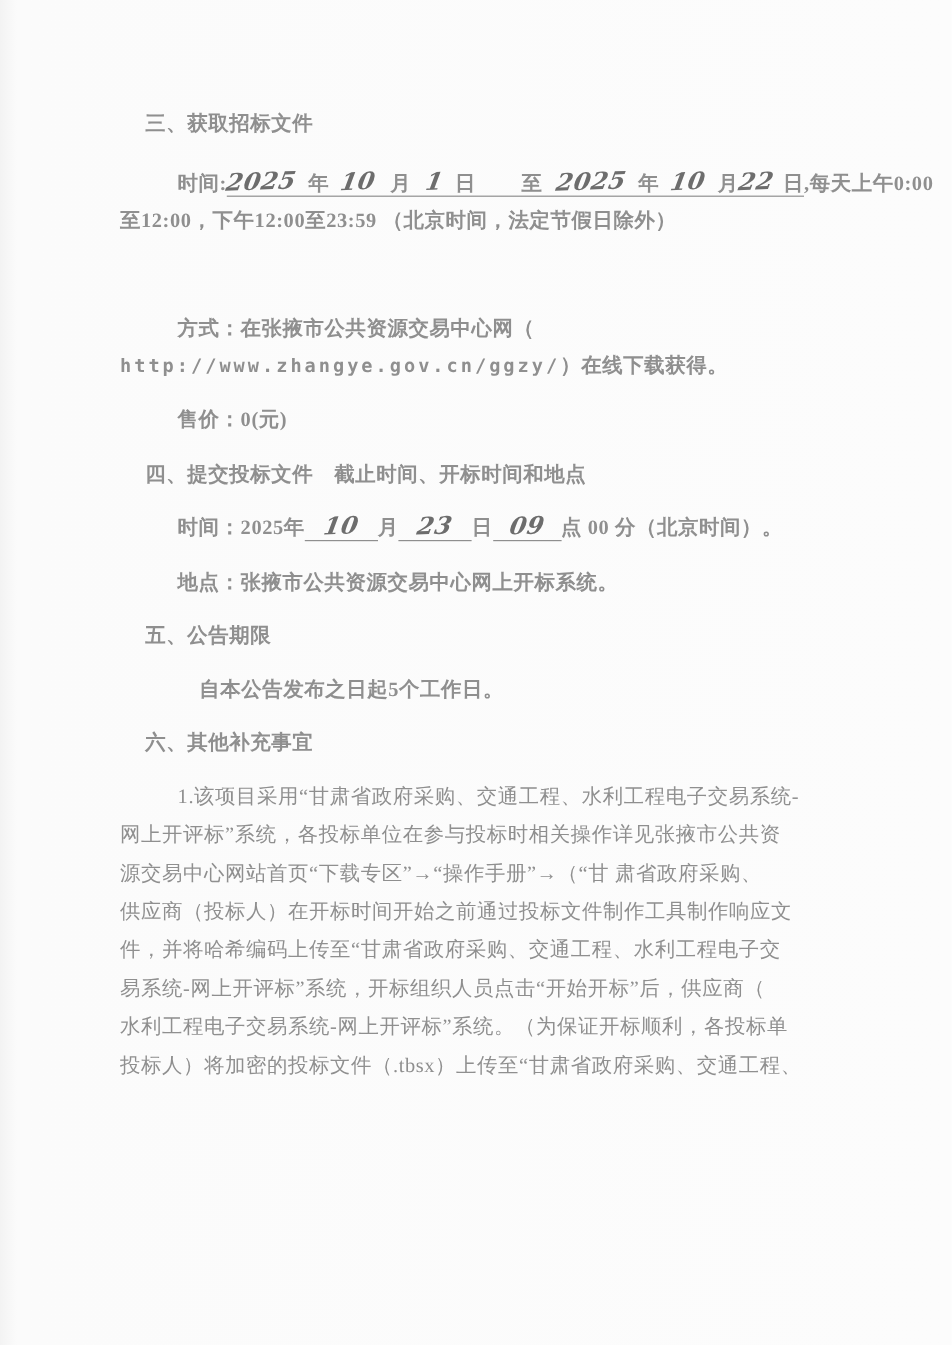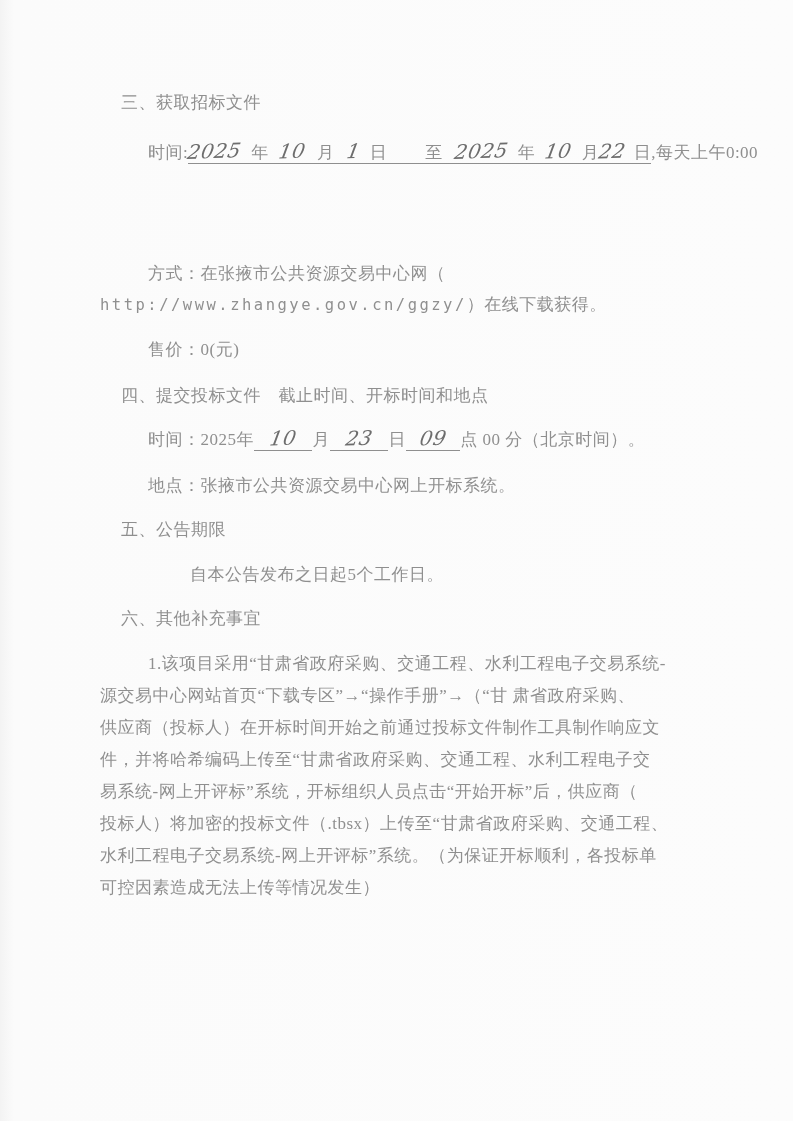--- a/index.html
+++ b/index.html
@@ -10,21 +10,21 @@
   }
   .page{
     position:relative;
     width:793px;height:1121px;
     background:linear-gradient(90deg,#f3f3f3 0px,#fbfbfb 14px,#fcfcfc 100%);
     overflow:hidden;
     color:#8f8f8f;
     font-size:17px;
     letter-spacing:0.5px;
   }
-  .line{position:absolute;white-space:nowrap;line-height:1.25;}
+  .line{position:absolute;white-space:nowrap;line-height:1.25;font-weight:bold;}
   .heading{left:121px;}
   .ind{left:148px;}
   .wrap{left:100px;}
   .ul{display:inline-block;border-bottom:1px solid #8f8f8f;padding-bottom:2px;line-height:1;}
   .hw{
     display:inline-block;
     font-family:"DejaVu Serif",serif;
     font-style:italic;
     transform:skewX(-12deg) rotate(-2deg);
     font-size:20px;
@@ -40,47 +40,48 @@
 <body>
 
 <div class="page">
 
   <div class="line heading" style="top:92px">三、获取招标文件</div>
 
   <div class="line ind" style="top:141px">
     <span class="typed">时间:</span><span class="ul"><span class="hw">2025</span><span class="typed" style="padding:0 10px">年</span><span class="hw">10</span><span class="typed" style="padding:0 12px">月</span><span class="hw">1</span><span class="typed" style="padding:0 38px 0 10px">日</span><span class="typed" style="padding-right:12px">至</span><span class="hw">2025</span><span class="typed" style="padding:0 10px">年</span><span class="hw">10</span><span class="typed" style="padding-left:10px">月</span><span class="hw">22</span><span class="typed" style="padding-left:8px">日</span></span><span class="typed">,每天上午0:00</span>
   </div>
 
+  <div class="line wrap" style="top:173px">至12:00，下午12:00至23:59 （北京时间，法定节假日除外）</div>
 
 
   <div class="line ind" style="top:263px">方式：在张掖市公共资源交易中心网（</div>
 
   <div class="line wrap" style="top:294px">
     <span class="url">http://www.zhangye.gov.cn/ggzy/</span><span>）在线下载获得。</span>
   </div>
 
   <div class="line ind" style="top:339px">售价：0(元)</div>
 
   <div class="line heading" style="top:385px">四、提交投标文件　截止时间、开标时间和地点</div>
 
   <div class="line ind" style="top:428px">
     <span class="typed">时间：2025年</span><span class="ul" style="padding:0 16px 2px 16px"><span class="hw">10</span></span><span class="typed">月</span><span class="ul" style="padding:0 16px 2px 16px"><span class="hw">23</span></span><span class="typed">日</span><span class="ul" style="padding:0 14px 2px 14px"><span class="hw">09</span></span><span class="typed">点 00 分（北京时间）。</span>
   </div>
 
   <div class="line ind" style="top:475px">地点：张掖市公共资源交易中心网上开标系统。</div>
 
   <div class="line heading" style="top:519px">五、公告期限</div>
-  <div class="line" style="top:564px;left:190px">自本公告发布之日起5个工作日。</div>
+  <div class="line" style="top:564px;left:166px">自本公告发布之日起5个工作日。</div>
 
   <div class="line heading" style="top:608px">六、其他补充事宜</div>
 
   <div class="para">
     <div class="pind">1.该项目采用“甘肃省政府采购、交通工程、水利工程电子交易系统-</div>
+    <div>网上开评标”系统，各投标单位在参与投标时相关操作详见张掖市公共资</div>
     <div>源交易中心网站首页“下载专区”→“操作手册”→（“甘 肃省政府采购、</div>
     <div>供应商（投标人）在开标时间开始之前通过投标文件制作工具制作响应文</div>
     <div>件，并将哈希编码上传至“甘肃省政府采购、交通工程、水利工程电子交</div>
     <div>易系统-网上开评标”系统，开标组织人员点击“开始开标”后，供应商（</div>
+    <div>水利工程电子交易系统-网上开评标”系统。（为保证开标顺利，各投标单</div>
     <div>投标人）将加密的投标文件（.tbsx）上传至“甘肃省政府采购、交通工程、</div>
-    <div>水利工程电子交易系统-网上开评标”系统。（为保证开标顺利，各投标单</div>
-    <div>可控因素造成无法上传等情况发生）</div>
   </div>
 
 </div>
 
 </body></html>

